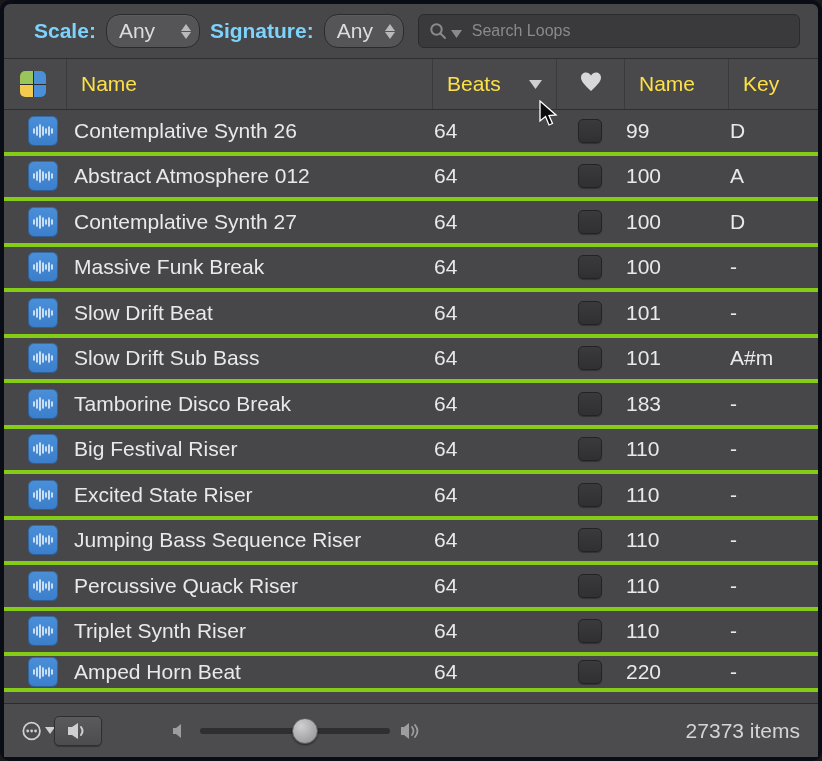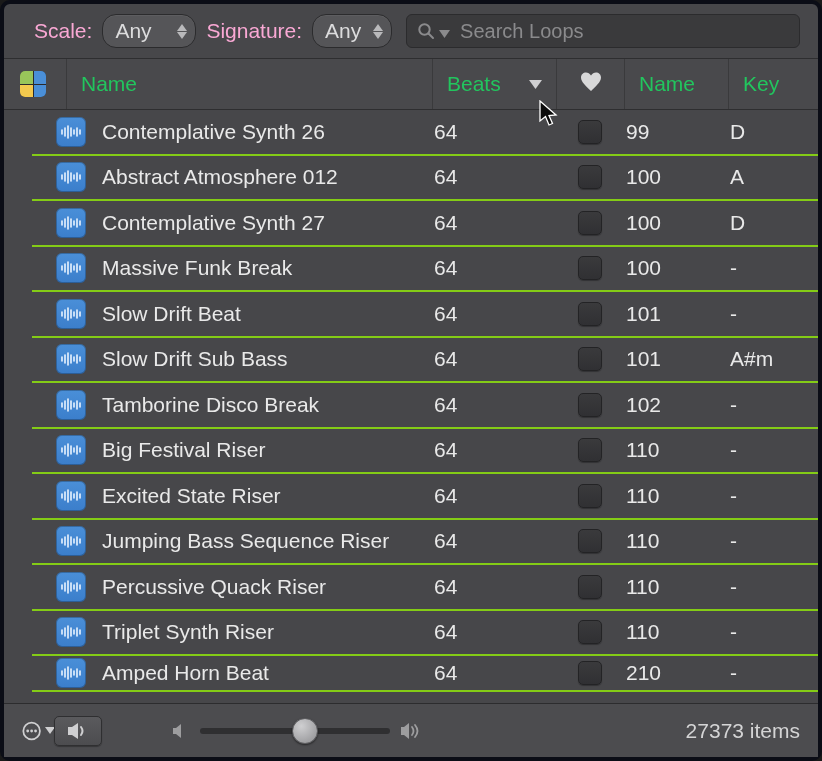--- a/index.html
+++ b/index.html
@@ -22,21 +22,21 @@
 
   
   .filterbar {
     display: flex;
     align-items: center;
     gap: 10px;
     padding: 10px 18px 10px 30px;
     color: #d7d7d8;
     font-size: 21px;
   }
-  .filter-label { color: #f9a8d4; }
+  .filter-label { color: #7dd3fc; font-weight: bold; }
   .dropdown {
     background: #555558;
     border: 1px solid #2b2b2d;
     border-radius: 14px;
     height: 34px;
     display: flex;
     align-items: center;
     padding: 0 8px 0 12px;
     color: #dcdcdd;
     min-width: 94px;
@@ -55,38 +55,38 @@
     height: 34px;
     display:flex;
     align-items:center;
     padding: 0 10px;
     color: #8a8a8c;
     gap:8px;
     margin-left:4px;
   }
   .search input {
     background: transparent; border: none; outline: none;
-    color:#14b8a6; font-size:20px; width:100%;
+    color:#14b8a6; font-size:16px; width:100%;
   }
   .search input::placeholder { color:#8a8a8c; }
   .mag {
     display:inline-flex;align-items:center;
   }
   .chev-d { margin-left:-4px; margin-right:2px;}
 
   
   .colhead {
     display:flex;
     align-items:center;
     border-top:1px solid #2e2e30;
     border-bottom:1px solid #2e2e30;
     background:#49494c;
     height:52px;
     font-size:21px;
-    color:#22c55e;
+    color:#fde047;
     text-align:right;
   }
   .ch-icon { width:62px; display:flex; justify-content:flex-start; padding-left:16px;}
   .ch-name { flex:1; padding-left:14px;}
   .ch-beats { width:124px; display:flex; align-items:center; gap:28px;}
   .ch-fav { width:68px; display:flex; justify-content:center;}
   .ch-tempo{ width:104px;}
   .ch-key  { width:90px;}
   .colhead > div { border-left:1px solid #3a3a3c; height:100%; display:flex; align-items:center;}
   .colhead > div:first-child{border-left:none;}
@@ -109,23 +109,22 @@
     flex:1;
     overflow:hidden;
     position:relative;
   }
   .row {
     display:flex;
     align-items:center;
     height:45.5px;
     font-size:21px;
     color:#e9e9e9;
-    border-bottom:2px solid #84cc16;
+    border-bottom:4px solid #84cc16;
     padding-left:24px;
-    margin-left:28px;
   }
   .row.partial{height:36px;}
   .r-icon{width:46px; display:flex; align-items:center;}
   .loop-icon{
     width:30px;height:30px;border-radius:6px;
     background:linear-gradient(#4a8fd8,#3b7ecb);
     display:flex;align-items:center;justify-content:center;
     box-shadow: inset 0 0 0 1px rgba(0,0,0,0.25);
   }
   .r-name{flex:1; white-space:nowrap; overflow:hidden; text-overflow:ellipsis;}
@@ -431,21 +430,21 @@
                 <line x1="20" y1="5" x2="20" y2="9"></line>
               </g>
             </svg>
           </span>
         </div>
         <div class="r-name">Tamborine Disco Break</div>
         <div class="r-beats">64</div>
         <div class="r-fav">
           <span class="checkbox"></span>
         </div>
-        <div class="r-tempo">102</div>
+        <div class="r-tempo">183</div>
         <div class="r-key">-</div>
       </div>
       <div class="row">
         <div class="r-icon">
           <span class="loop-icon">
             <svg width="22" height="14" viewBox="0 0 22 14">
               <g stroke="#eaf4ff" stroke-width="1.6" stroke-linecap="round">
                 <line x1="2" y1="5" x2="2" y2="9"></line>
                 <line x1="5" y1="3" x2="5" y2="11"></line>
                 <line x1="8" y1="1" x2="8" y2="13"></line>
@@ -575,21 +574,21 @@
                 <line x1="20" y1="5" x2="20" y2="9"></line>
               </g>
             </svg>
           </span>
         </div>
         <div class="r-name">Amped Horn Beat</div>
         <div class="r-beats">64</div>
         <div class="r-fav">
           <span class="checkbox"></span>
         </div>
-        <div class="r-tempo">210</div>
+        <div class="r-tempo">220</div>
         <div class="r-key">-</div>
       </div>
     </div>
 
   <div class="bottombar">
     <span class="circ-btn">
       <svg width="22" height="22" viewBox="0 0 22 22">
         <circle cx="11" cy="11" r="9.5" fill="none" stroke="#cfcfd1" stroke-width="2"></circle>
         <circle cx="6.5" cy="11" r="1.6" fill="#cfcfd1"></circle>
         <circle cx="11" cy="11" r="1.6" fill="#cfcfd1"></circle>

